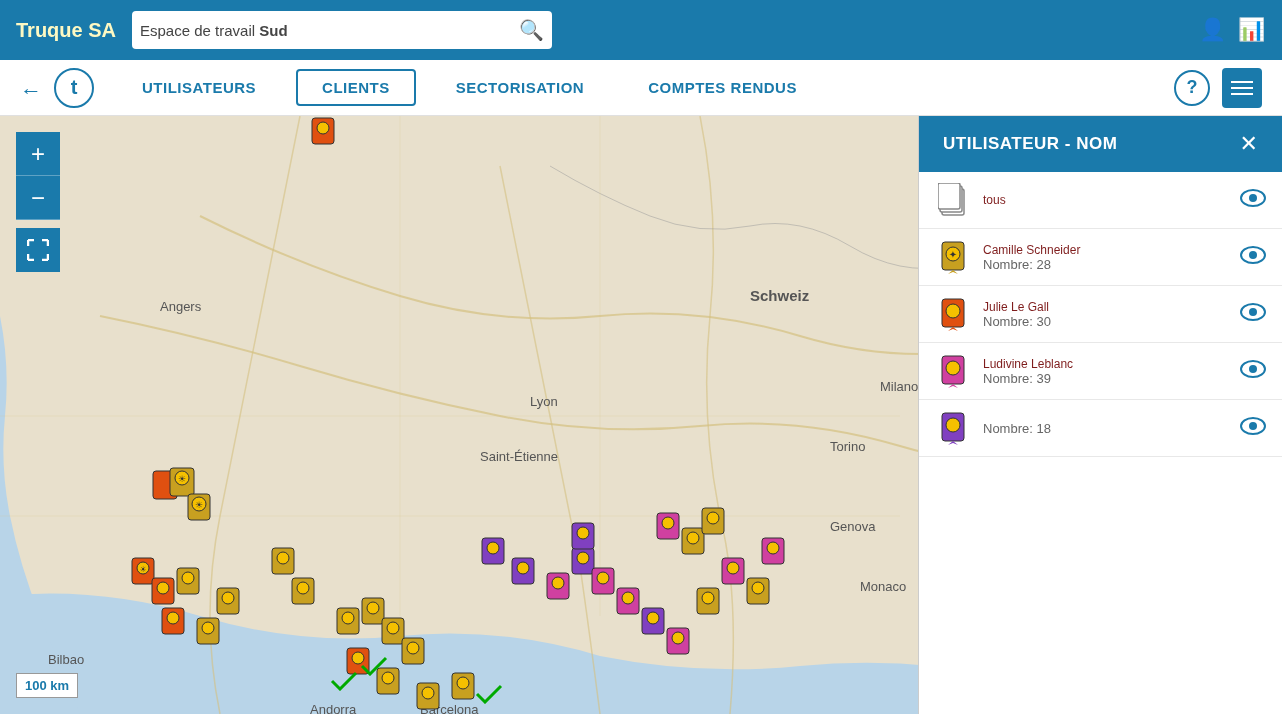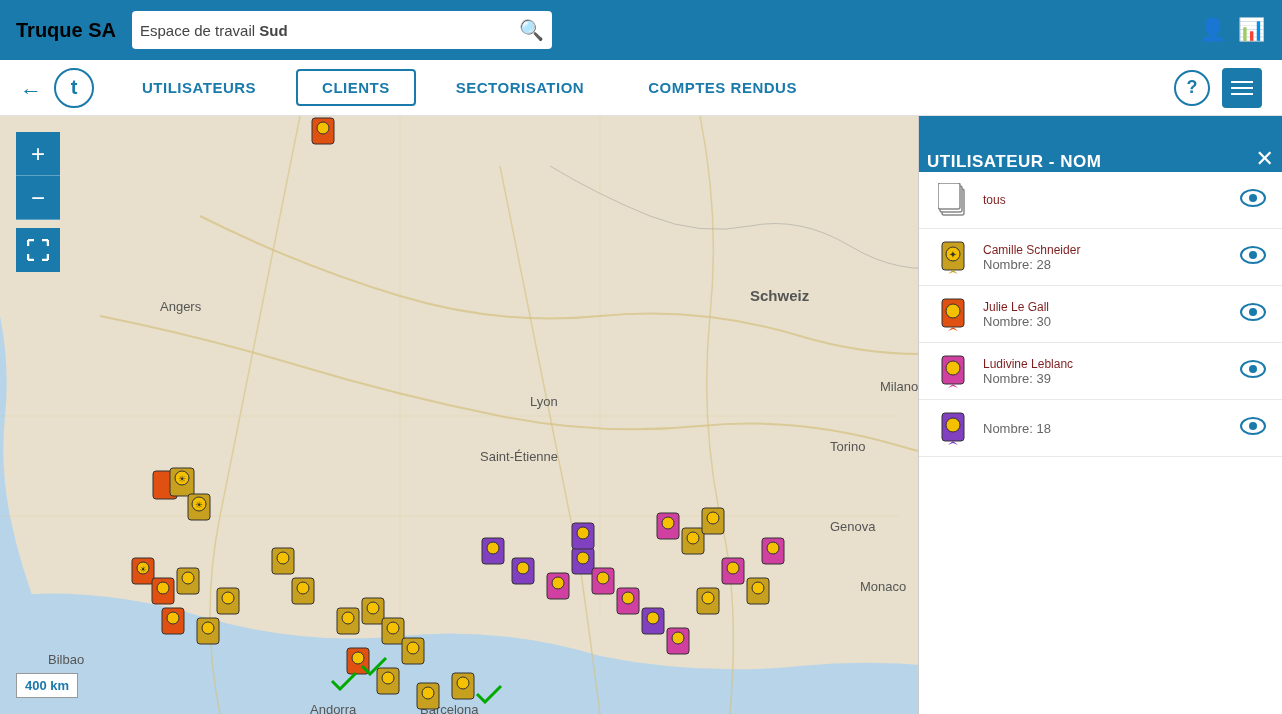--- a/index.html
+++ b/index.html
@@ -8,21 +8,21 @@
     
     #header {
       height: 60px;
       background: #1a7aab;
       display: flex;
       align-items: center;
       padding: 0 16px;
       gap: 16px;
     }
     #header .brand {
-      color: #000000;
+      color: #fef9c3;
       font-size: 20px;
       font-weight: bold;
       white-space: nowrap;
     }
     #header .search-bar {
       flex: 1;
       max-width: 420px;
       background: white;
       border-radius: 4px;
       display: flex;
@@ -223,23 +223,23 @@
       width: 364px;
       background: white;
       border-left: 1px solid #ccc;
       z-index: 20;
       height: 100%;
     }
     .panel-header {
       background: #1a7aab;
       color: white;
       display: flex;
-      align-items: flex-end;
+      align-items: center;
       justify-content: space-between;
-      padding: 0 8px;
+      padding: 0 24px;
       height: 56px;
     }
     .panel-header-title {
       font-size: 17px;
       font-weight: bold;
       letter-spacing: 0.5px;
     }
     .panel-close {
       color: white;
       font-size: 22px;
@@ -577,21 +577,21 @@
     </button>
     <button class="map-ctrl-btn" title="Settings">
       <svg width="26" height="26" viewBox="0 0 26 26" fill="none">
         <circle cx="13" cy="13" r="4" fill="white"></circle>
         <path d="M13,2 L15,6 L19,4 L21,8 L18,11 L19,13 L18,15 L21,18 L19,22 L15,20 L13,24 L11,20 L7,22 L5,18 L8,15 L7,13 L8,11 L5,8 L7,4 L11,6 Z" stroke="white" stroke-width="2" fill="none"></path>
       </svg>
     </button>
   </div>
 
   <div class="scale-bar">
-    <span>400 km</span>
+    <span>100 km</span>
   </div>
 
   <div id="utilisateur-panel">
     <div class="panel-header">
       <span class="panel-header-title">UTILISATEUR - NOM</span>
       <button class="panel-close">✕</button>
     </div>
     <ul class="panel-list">
 
       <li class="panel-item">

